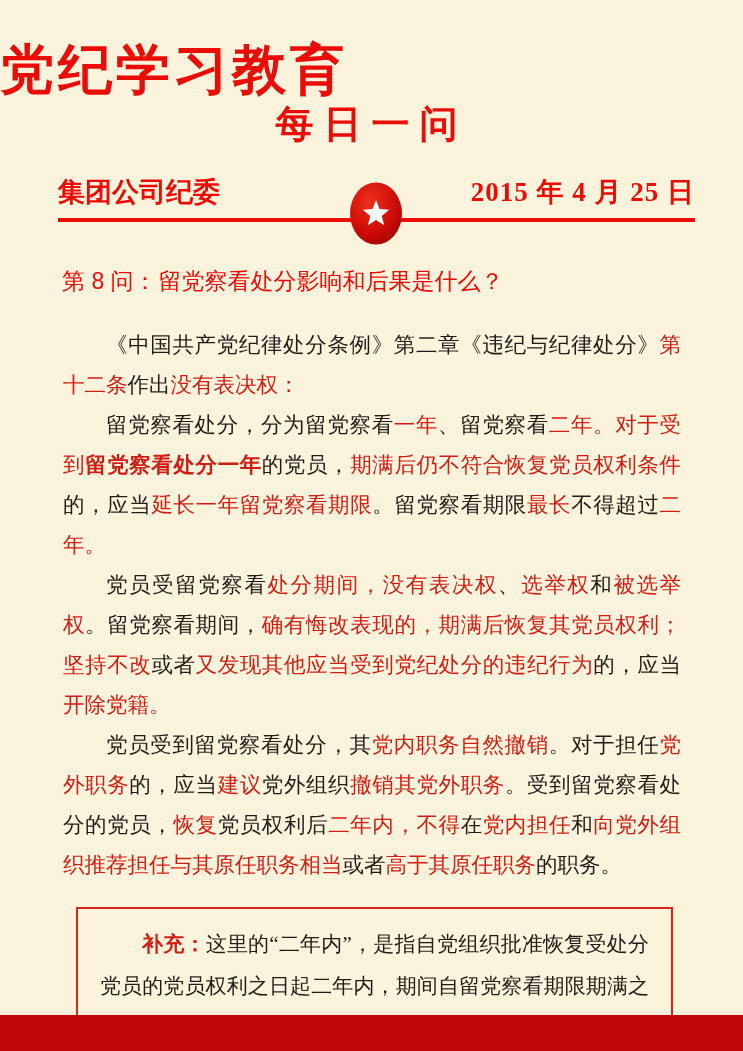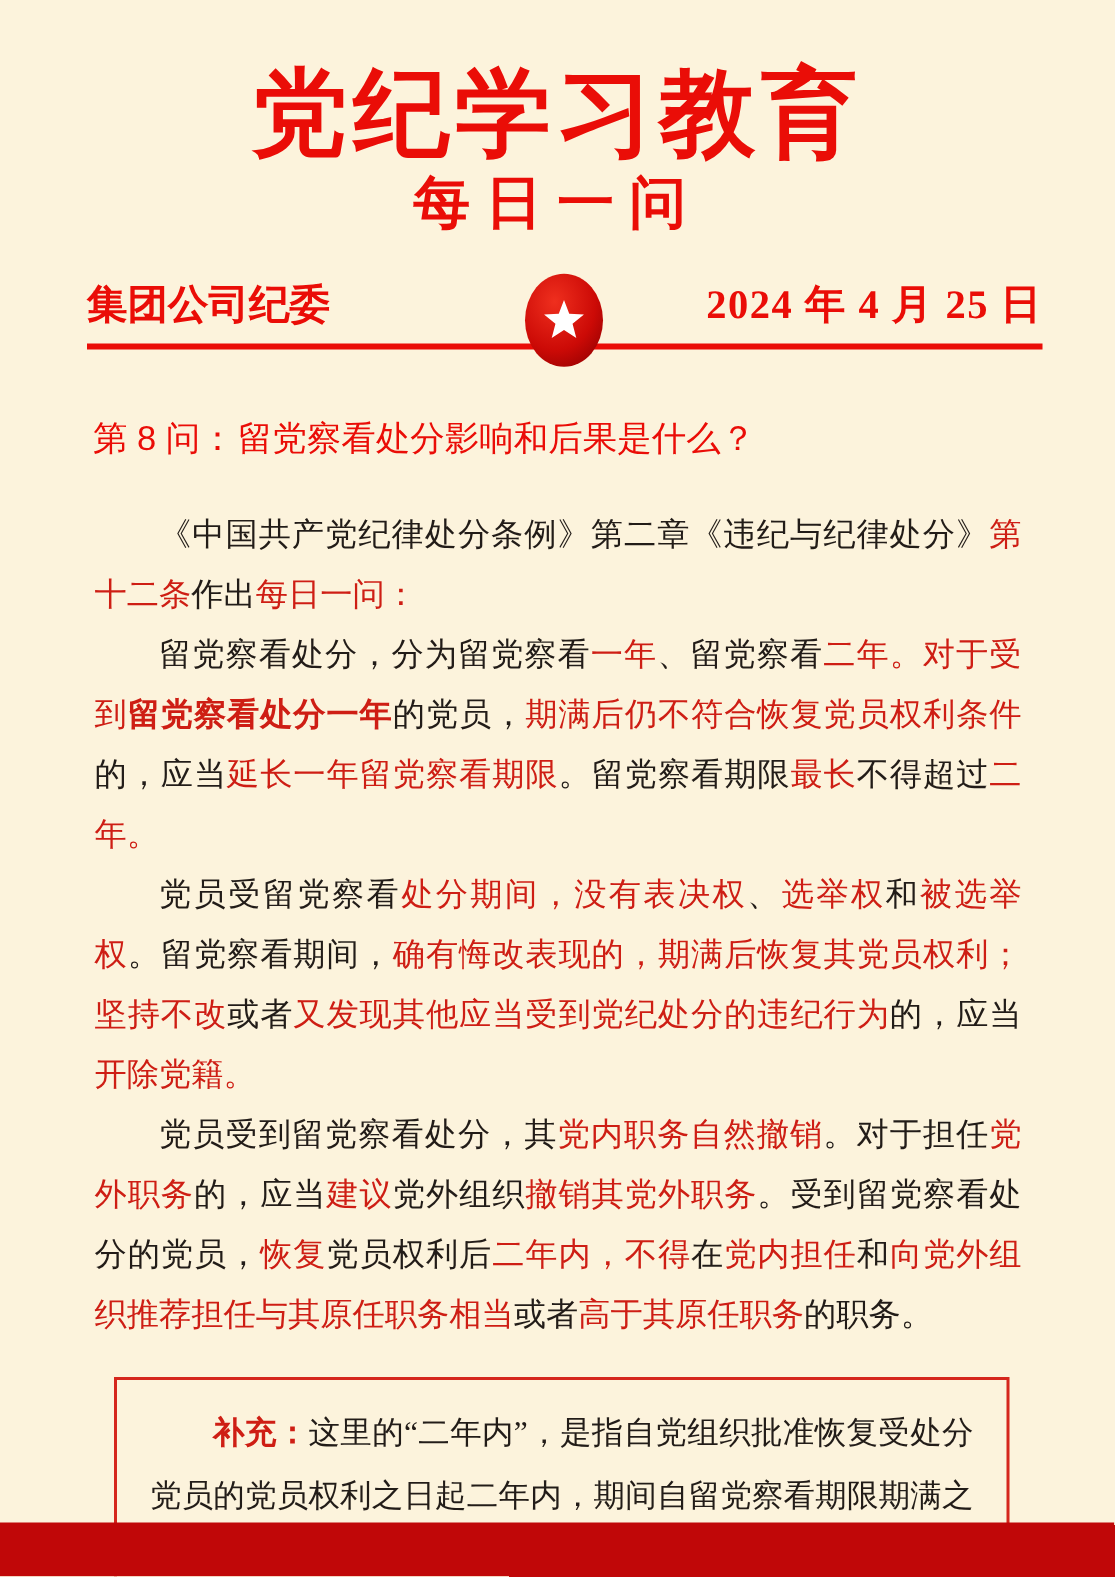--- a/index.html
+++ b/index.html
@@ -1,20 +1,20 @@
 <!DOCTYPE html>
 <html style="--bg: #fcf3dc; --accent: #ea0d07; --bodyRed: #ce1e14; --ink: #221c18; --bar: #c00708; --boxBorder: #d5261c; --logoBlue: #1a64af; --logoGreen: #5fae2e;"><head>
 <meta charset="utf-8">
 <style>
   html,body{margin:0;padding:0;}
   body{width:743px;height:1051px;background:#fcf3dc;font-family:"Liberation Serif","DejaVu Serif",serif;}
   #page{position:relative;width:743px;height:1051px;background:var(--bg);overflow:hidden;}
 
-  .title{margin:40px 0 0 0;text-align:center;font-family:"Liberation Sans","DejaVu Sans",sans-serif;
-         font-weight:900;font-size:64px;letter-spacing:4px;color:var(--accent);line-height:1.1;}
+  .title{margin:40px 0 0 0;font-family:"Liberation Sans","DejaVu Sans",sans-serif;
+         font-weight:900;font-size:54px;letter-spacing:4px;color:var(--accent);line-height:1.1;}
   .subtitle{text-align:center;font-weight:700;font-size:38px;letter-spacing:10px;
          color:var(--accent);}
 
   .masthead{position:relative;margin:24px 48px 0 58px;}
   .mast-row{display:flex;justify-content:space-between;align-items:baseline;color:var(--accent);gap:32px;}
   .org{font-family:"Liberation Sans","DejaVu Sans",sans-serif;font-weight:600;font-size:27px;}
   .date{font-weight:600;font-size:27px;letter-spacing:1px;}
   .rule{height:4px;background:var(--accent);margin-top:8px;}
   .star-badge{position:absolute;left:349px;top:182px;width:54px;height:63px;}
 
@@ -38,21 +38,21 @@
 <body>
 
 <div id="page">
 
   <div class="title">党纪学习教育</div>
   <div class="subtitle">每日一问</div>
 
   <div class="masthead">
     <div class="mast-row">
       <span class="org">集团公司纪委</span>
-      <span class="date">2024 年 4 月 25 日</span>
+      <span class="date">2015 年 4 月 25 日</span>
     </div>
     <div class="rule"></div>
   </div>
 
   <div class="star-badge">
     <svg width="54" height="63" viewBox="0 0 54 63" xmlns="http://www.w3.org/2000/svg">
       <defs>
         <radialGradient id="sg" cx="38%" cy="30%" r="75%">
           <stop offset="0%" stop-color="#ef2f1e"></stop>
           <stop offset="70%" stop-color="#cc0a06"></stop>
@@ -62,21 +62,21 @@
       <ellipse cx="27" cy="31.5" rx="26" ry="31" fill="url(#sg)"></ellipse>
       <path fill="#ffffff" d="M27,18 L30.5,27.1 L40.3,27.7 L32.7,33.9 L35.2,43.3 L27,38 L18.8,43.3 L21.3,33.9 L13.7,27.7 L23.5,27.1 Z"></path>
     </svg>
   </div>
 
   <div class="question">
     <span class="q-label">第 8 问：</span><span>留党察看处分影响和后果是什么？</span>
   </div>
 
   <div class="body-text">
-      <p><span class="seg-black">《中国共产党纪律处分条例》第二章《违纪与纪律处分》</span><span class="seg-red">第十二条</span><span class="seg-black">作出</span><span class="seg-red">每日一问：</span></p>
+      <p><span class="seg-black">《中国共产党纪律处分条例》第二章《违纪与纪律处分》</span><span class="seg-red">第十二条</span><span class="seg-black">作出</span><span class="seg-red">没有表决权：</span></p>
       <p><span class="seg-black">留党察看处分，分为留党察看</span><span class="seg-red">一年</span><span class="seg-black">、留党察看</span><span class="seg-red">二年。</span><span class="seg-red">对于受到</span><span class="seg-red seg-b">留党察看处分一年</span><span class="seg-black">的党员，</span><span class="seg-red">期满后仍不符合恢复党员权利条件</span><span class="seg-black">的，应当</span><span class="seg-red">延长一年留党察看期限</span><span class="seg-black">。留党察看期限</span><span class="seg-red">最长</span><span class="seg-black">不得超过</span><span class="seg-red">二年。</span></p>
       <p><span class="seg-black">党员受留党察看</span><span class="seg-red">处分期间，</span><span class="seg-red">没有表决权</span><span class="seg-black">、</span><span class="seg-red">选举权</span><span class="seg-black">和</span><span class="seg-red">被选举权</span><span class="seg-black">。留党察看期间，</span><span class="seg-red">确有悔改表现的，</span><span class="seg-red">期满后恢复其党员权利；</span><span class="seg-red">坚持不改</span><span class="seg-black">或者</span><span class="seg-red">又发现其他应当受到党纪处分的违纪行为</span><span class="seg-black">的，应当</span><span class="seg-red">开除党籍。</span></p>
       <p><span class="seg-black">党员受到留党察看处分，其</span><span class="seg-red">党内职务自然撤销</span><span class="seg-black">。对于担任</span><span class="seg-red">党外职务</span><span class="seg-black">的，应当</span><span class="seg-red">建议</span><span class="seg-black">党外组织</span><span class="seg-red">撤销其党外职务</span><span class="seg-black">。受到留党察看处分的党员，</span><span class="seg-red">恢复</span><span class="seg-black">党员权利后</span><span class="seg-red">二年内，</span><span class="seg-red">不得</span><span class="seg-black">在</span><span class="seg-red">党内担任</span><span class="seg-black">和</span><span class="seg-red">向党外组织推荐担任与其原任职务相当</span><span class="seg-black">或者</span><span class="seg-red">高于其原任职务</span><span class="seg-black">的职务。</span></p>
     </div>
 
   <div class="supplement">
     <p><span class="seg-red seg-b">补充：</span><span class="seg-black">这里的“二年内”，是指自党组织批准恢复受处分党员的党员权利之日起二年内，期间自留党察看期限期满之日起计算。</span></p>
   </div>
 
   <div class="bottom-bar"></div>

